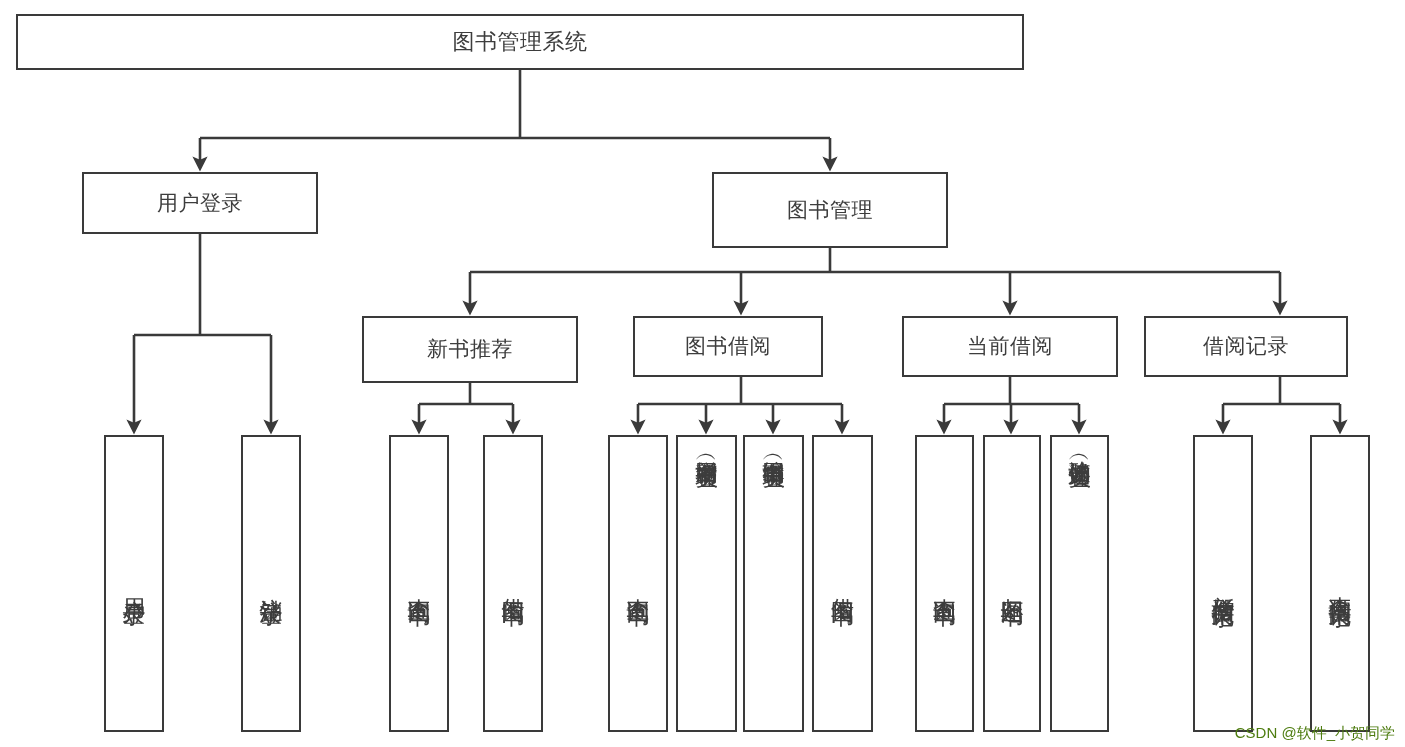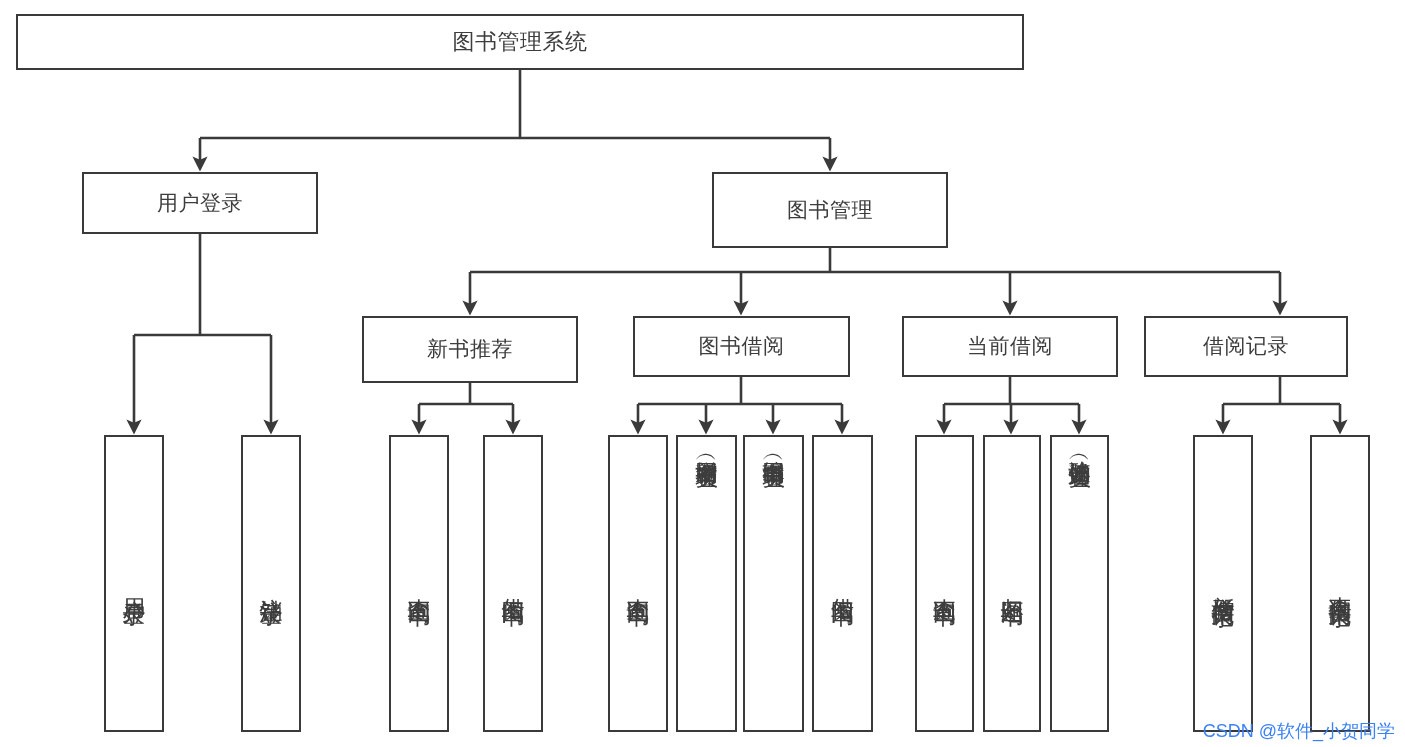--- a/index.html
+++ b/index.html
@@ -67,22 +67,22 @@
     font-size: 22px;
     letter-spacing: 1px;
   }
   .node.v.top .label {
     align-self: flex-start;
   }
   .watermark {
     position: absolute;
     right: 10px;
     bottom: 4px;
-    font-size: 18px;
-    color: #3b82f6;
+    font-size: 15px;
+    color: #4d7c0f;
     white-space: nowrap;
   }
 </style>
 </head>
 <body>
 
 <div id="canvas">
 
   <svg class="connectors" viewBox="0 0 1405 747" xmlns="http://www.w3.org/2000/svg">
     <defs>
@@ -141,21 +141,21 @@
   <div class="node h" style="left:82px; top:172px; width:236px; height:62px;">
     <span class="label">用户登录</span>
   </div>
   <div class="node h" style="left:712px; top:172px; width:236px; height:76px;">
     <span class="label">图书管理</span>
   </div>
 
   <div class="node h" style="left:362px; top:316px; width:216px; height:67px;">
     <span class="label">新书推荐</span>
   </div>
-  <div class="node h" style="left:633px; top:316px; width:217px; height:61px;">
+  <div class="node h" style="left:633px; top:316px; width:190px; height:61px;">
     <span class="label">图书借阅</span>
   </div>
   <div class="node h" style="left:902px; top:316px; width:216px; height:61px;">
     <span class="label">当前借阅</span>
   </div>
   <div class="node h" style="left:1144px; top:316px; width:204px; height:61px;">
     <span class="label">借阅记录</span>
   </div>
 
   <div class="node v" style="left:104px; top:435px; width:60px; height:297px;">

